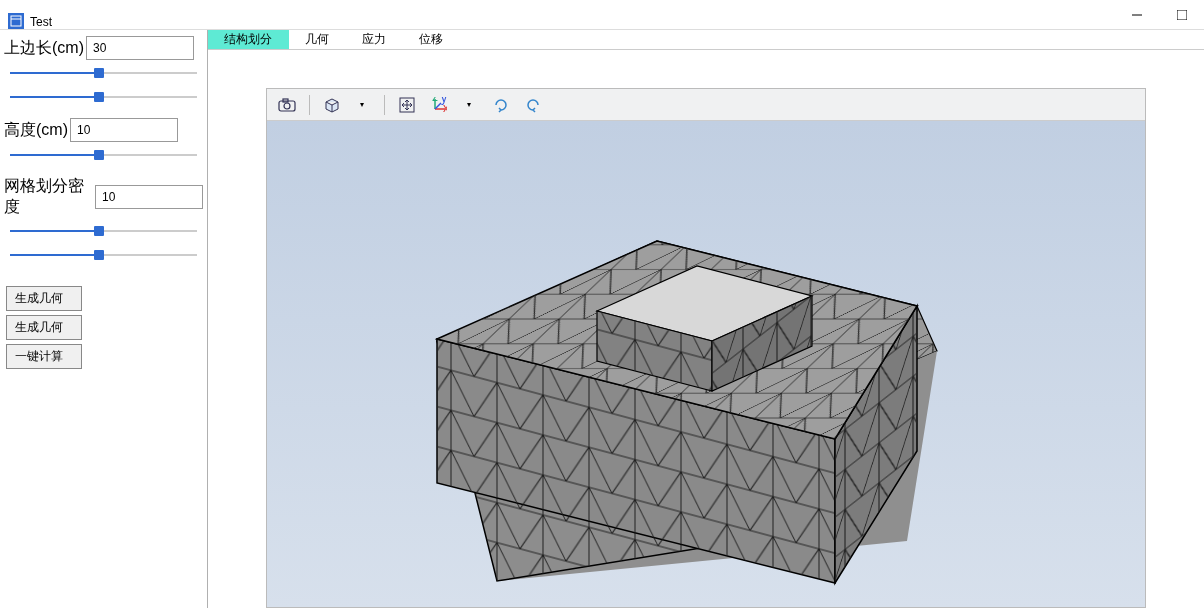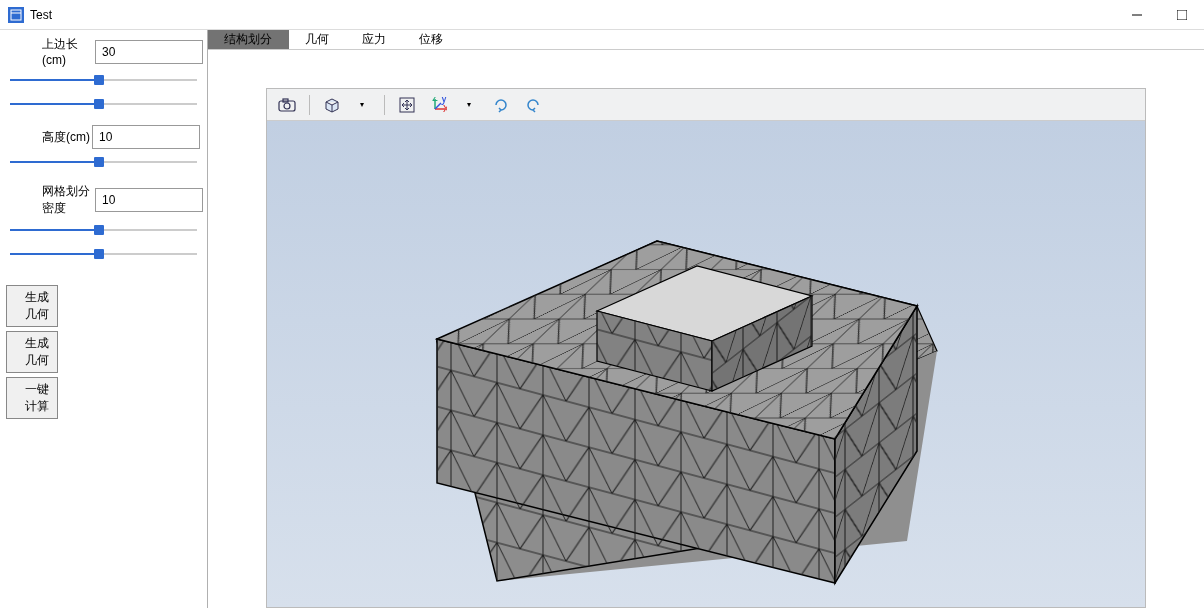--- a/index.html
+++ b/index.html
@@ -12,21 +12,21 @@
     body {
       width: 1204px;
       height: 608px;
       overflow: hidden;
       background: #fff;
       position: relative;
     }
     .titlebar {
       height: 30px;
       display: flex;
-      align-items: center;
+      align-items: flex-end;
       padding: 0 8px;
       border-bottom: 1px solid #ddd;
       position: relative;
     }
     .titlebar-icon {
       width: 16px;
       height: 16px;
       background: #2e6bd1;
       display: inline-flex;
       align-items: center;
@@ -65,23 +65,22 @@
     .param-row {
       display: flex;
       align-items: center;
       padding: 6px 4px 0 4px;
       margin-top: 4px;
     }
     .param-row:first-child {
       margin-top: 0;
     }
     .param-label {
-      font-size: 12px;
+      font-size: 16px;
       margin-right: 2px;
-      margin-left: 38px;
     }
     .param-input {
       border: 1px solid #999;
       padding: 4px 6px;
       width: 108px;
       font-size: 12px;
       outline: none;
     }
     .slider-row {
       padding: 8px 10px 2px 10px;
@@ -115,22 +114,22 @@
       padding: 20px 6px 6px 6px;
     }
     .sidebar-btn {
       display: block;
       border: 1px solid #888;
       background: #f0f0f0;
       padding: 3px 8px;
       margin-bottom: 4px;
       font-size: 12px;
       cursor: pointer;
-      text-align: right;
-      width: 52px;
+      text-align: left;
+      width: 76px;
     }
     .content {
       flex: 1;
       display: flex;
       flex-direction: column;
       position: relative;
     }
     .tabs {
       height: 30px;
       display: flex;
@@ -140,21 +139,21 @@
     }
     .tab {
       padding: 0 16px;
       display: flex;
       align-items: center;
       font-size: 12px;
       cursor: pointer;
       border-right: 1px solid transparent;
     }
     .tab.active {
-      background: #737373;
+      background: #5eead4;
     }
     .viewer-area {
       flex: 1;
       background: #fff;
       display: flex;
       align-items: flex-start;
       justify-content: center;
       padding-top: 38px;
     }
     .viewer-frame {

